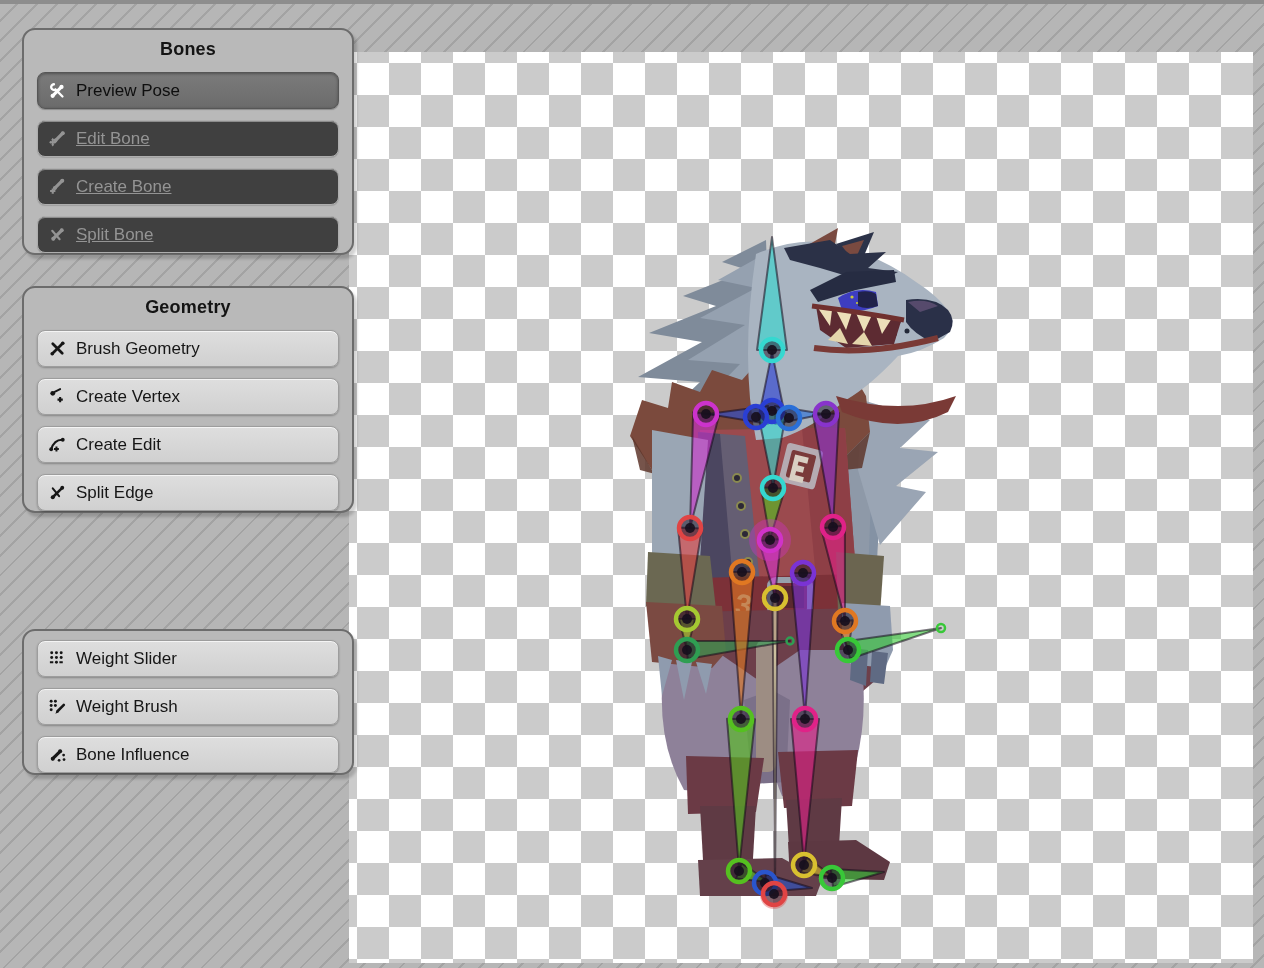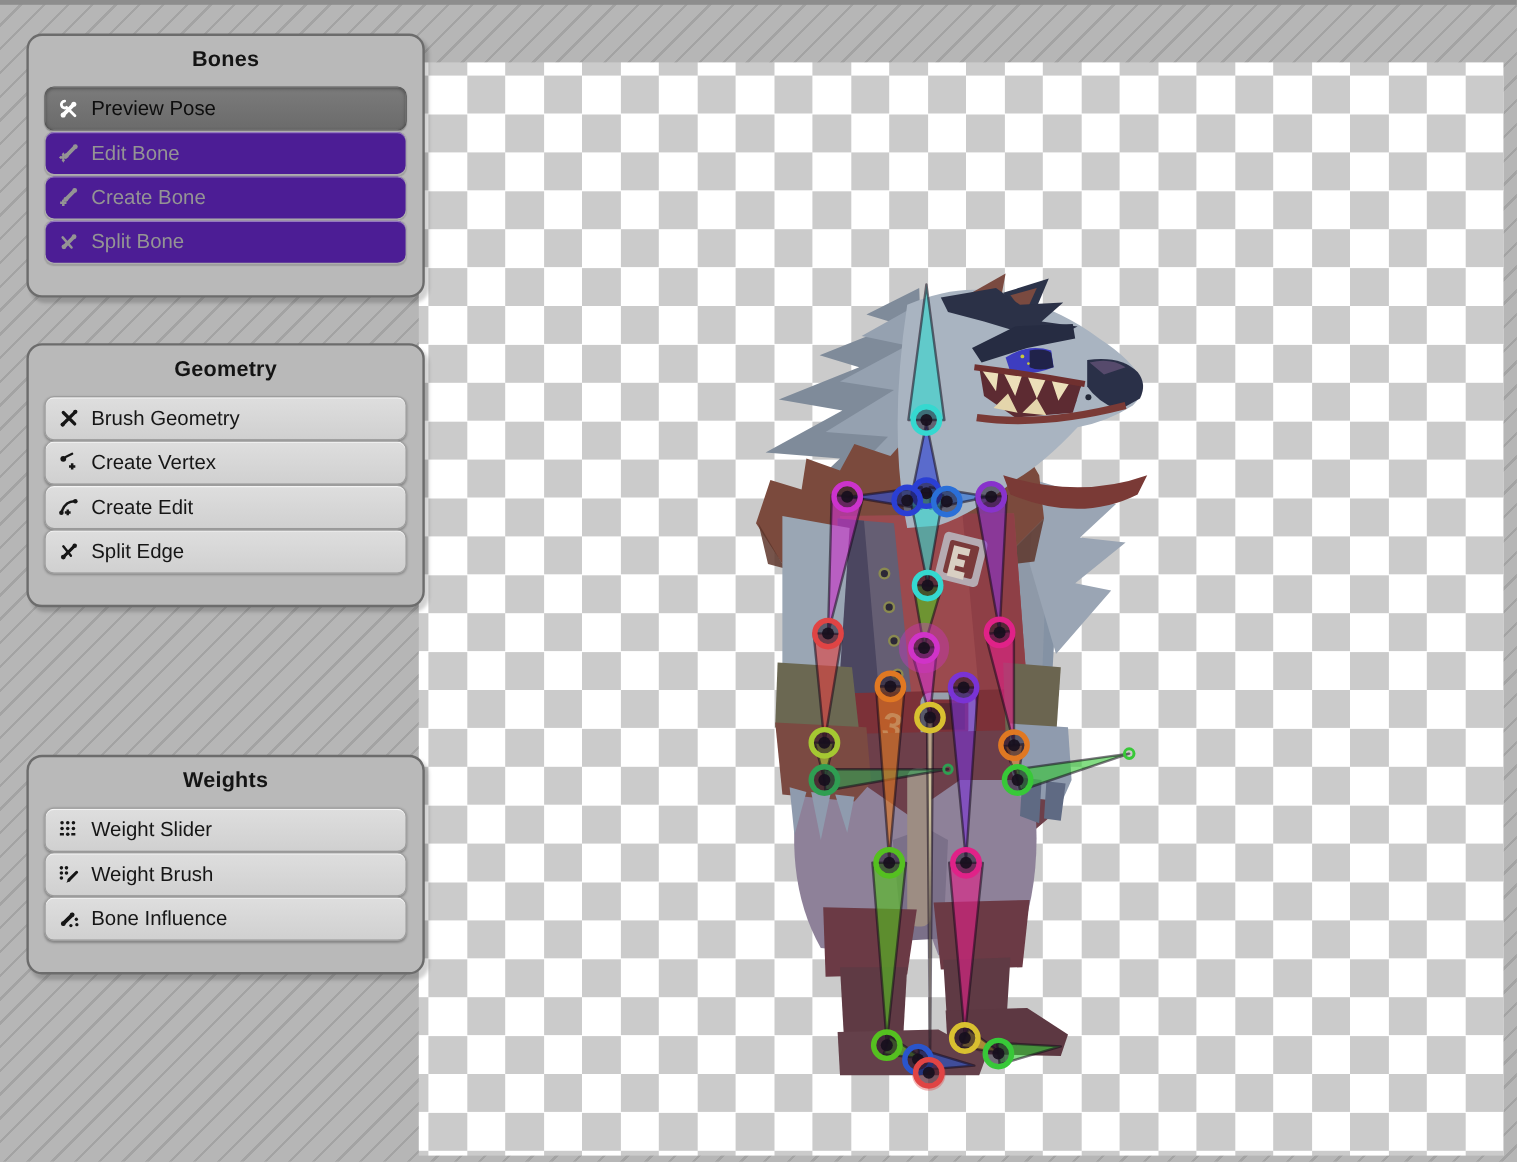--- a/index.html
+++ b/index.html
@@ -23,32 +23,33 @@
   
   .panel{
     position:absolute;left:22px;width:332px;box-sizing:border-box;
     background:#b9b9b9;border:2px solid #6c6c6c;border-radius:13px;
     box-shadow:3px 4px 3px rgba(0,0,0,.18);
   }
   .panel-title{
     margin:0;text-align:center;font-size:18px;font-weight:600;color:#141414;
     padding:9px 0 3px;letter-spacing:.2px;
   }
-  .btns{padding:9px 13px 26px;display:flex;flex-direction:column;}
+  .btns{padding:9px 13px 0;display:flex;flex-direction:column;gap:11px;}
   .btn{
     height:37px;border-radius:8px;border:1px solid #9d9d9d;box-sizing:border-box;
     background:linear-gradient(#dedede,#d0d0d0);
     box-shadow:inset 0 1px 0 rgba(255,255,255,.65), 0 1px 2px rgba(0,0,0,.28);
     display:flex;align-items:center;gap:9px;padding:0 10px;
     font-size:17px;color:#161616;cursor:pointer;user-select:none;
   }
   .btn.disabled{
-    color:#949494;background:#4c1d95;border-color:#aeaeae;
+    color:#949494;background:#404040;border-color:#aeaeae;
     box-shadow:inset 0 1px 0 rgba(255,255,255,.4), 0 1px 1px rgba(0,0,0,.15);
     cursor:default;
+    text-decoration:underline;
   }
   .btn.selected{
     background:linear-gradient(#7b7b7b,#6b6b6b);color:#0e0e0e;border-color:#565656;
     box-shadow:inset 0 1px 3px rgba(0,0,0,.35), 0 1px 1px rgba(0,0,0,.25);
   }
   .btn.selected .ic{color:#ffffff;}
   .ic{width:19px;height:19px;flex:none;color:inherit;}
   .label{white-space:nowrap;}
 </style>
 </head>
@@ -303,21 +304,20 @@
         <circle cx="4.5" cy="13.5" r="1.9" fill="currentColor"></circle>
           <circle cx="13.5" cy="4.5" r="1.8" fill="currentColor"></circle>
         <path d="M4.5 5 L10.5 12.5" stroke="currentColor" stroke-width="1.9" stroke-linecap="round"></path>
       </svg>
       <span class="label">Split Edge</span>
     </div>
   </div>
 </section>
 
 <section class="panel" style="top:629px;">
-  <h2 class="panel-title">Weights</h2>
   <div class="btns">
     <div class="btn">
       <svg class="ic" viewBox="0 0 18 18">
         <circle cx="3.5" cy="3.5" r="1.4" fill="currentColor"></circle>
           <circle cx="8" cy="3.5" r="1.4" fill="currentColor"></circle>
           <circle cx="12.5" cy="3.5" r="1.4" fill="currentColor"></circle>
         <circle cx="3.5" cy="8" r="1.4" fill="currentColor"></circle>
           <circle cx="8" cy="8" r="1.4" fill="currentColor"></circle>
           <circle cx="12.5" cy="8" r="1.4" fill="currentColor"></circle>
         <path d="M1.8 12.5 h3.2 M10.8 12.5 h3.2" stroke="currentColor" stroke-width="2"></path>

